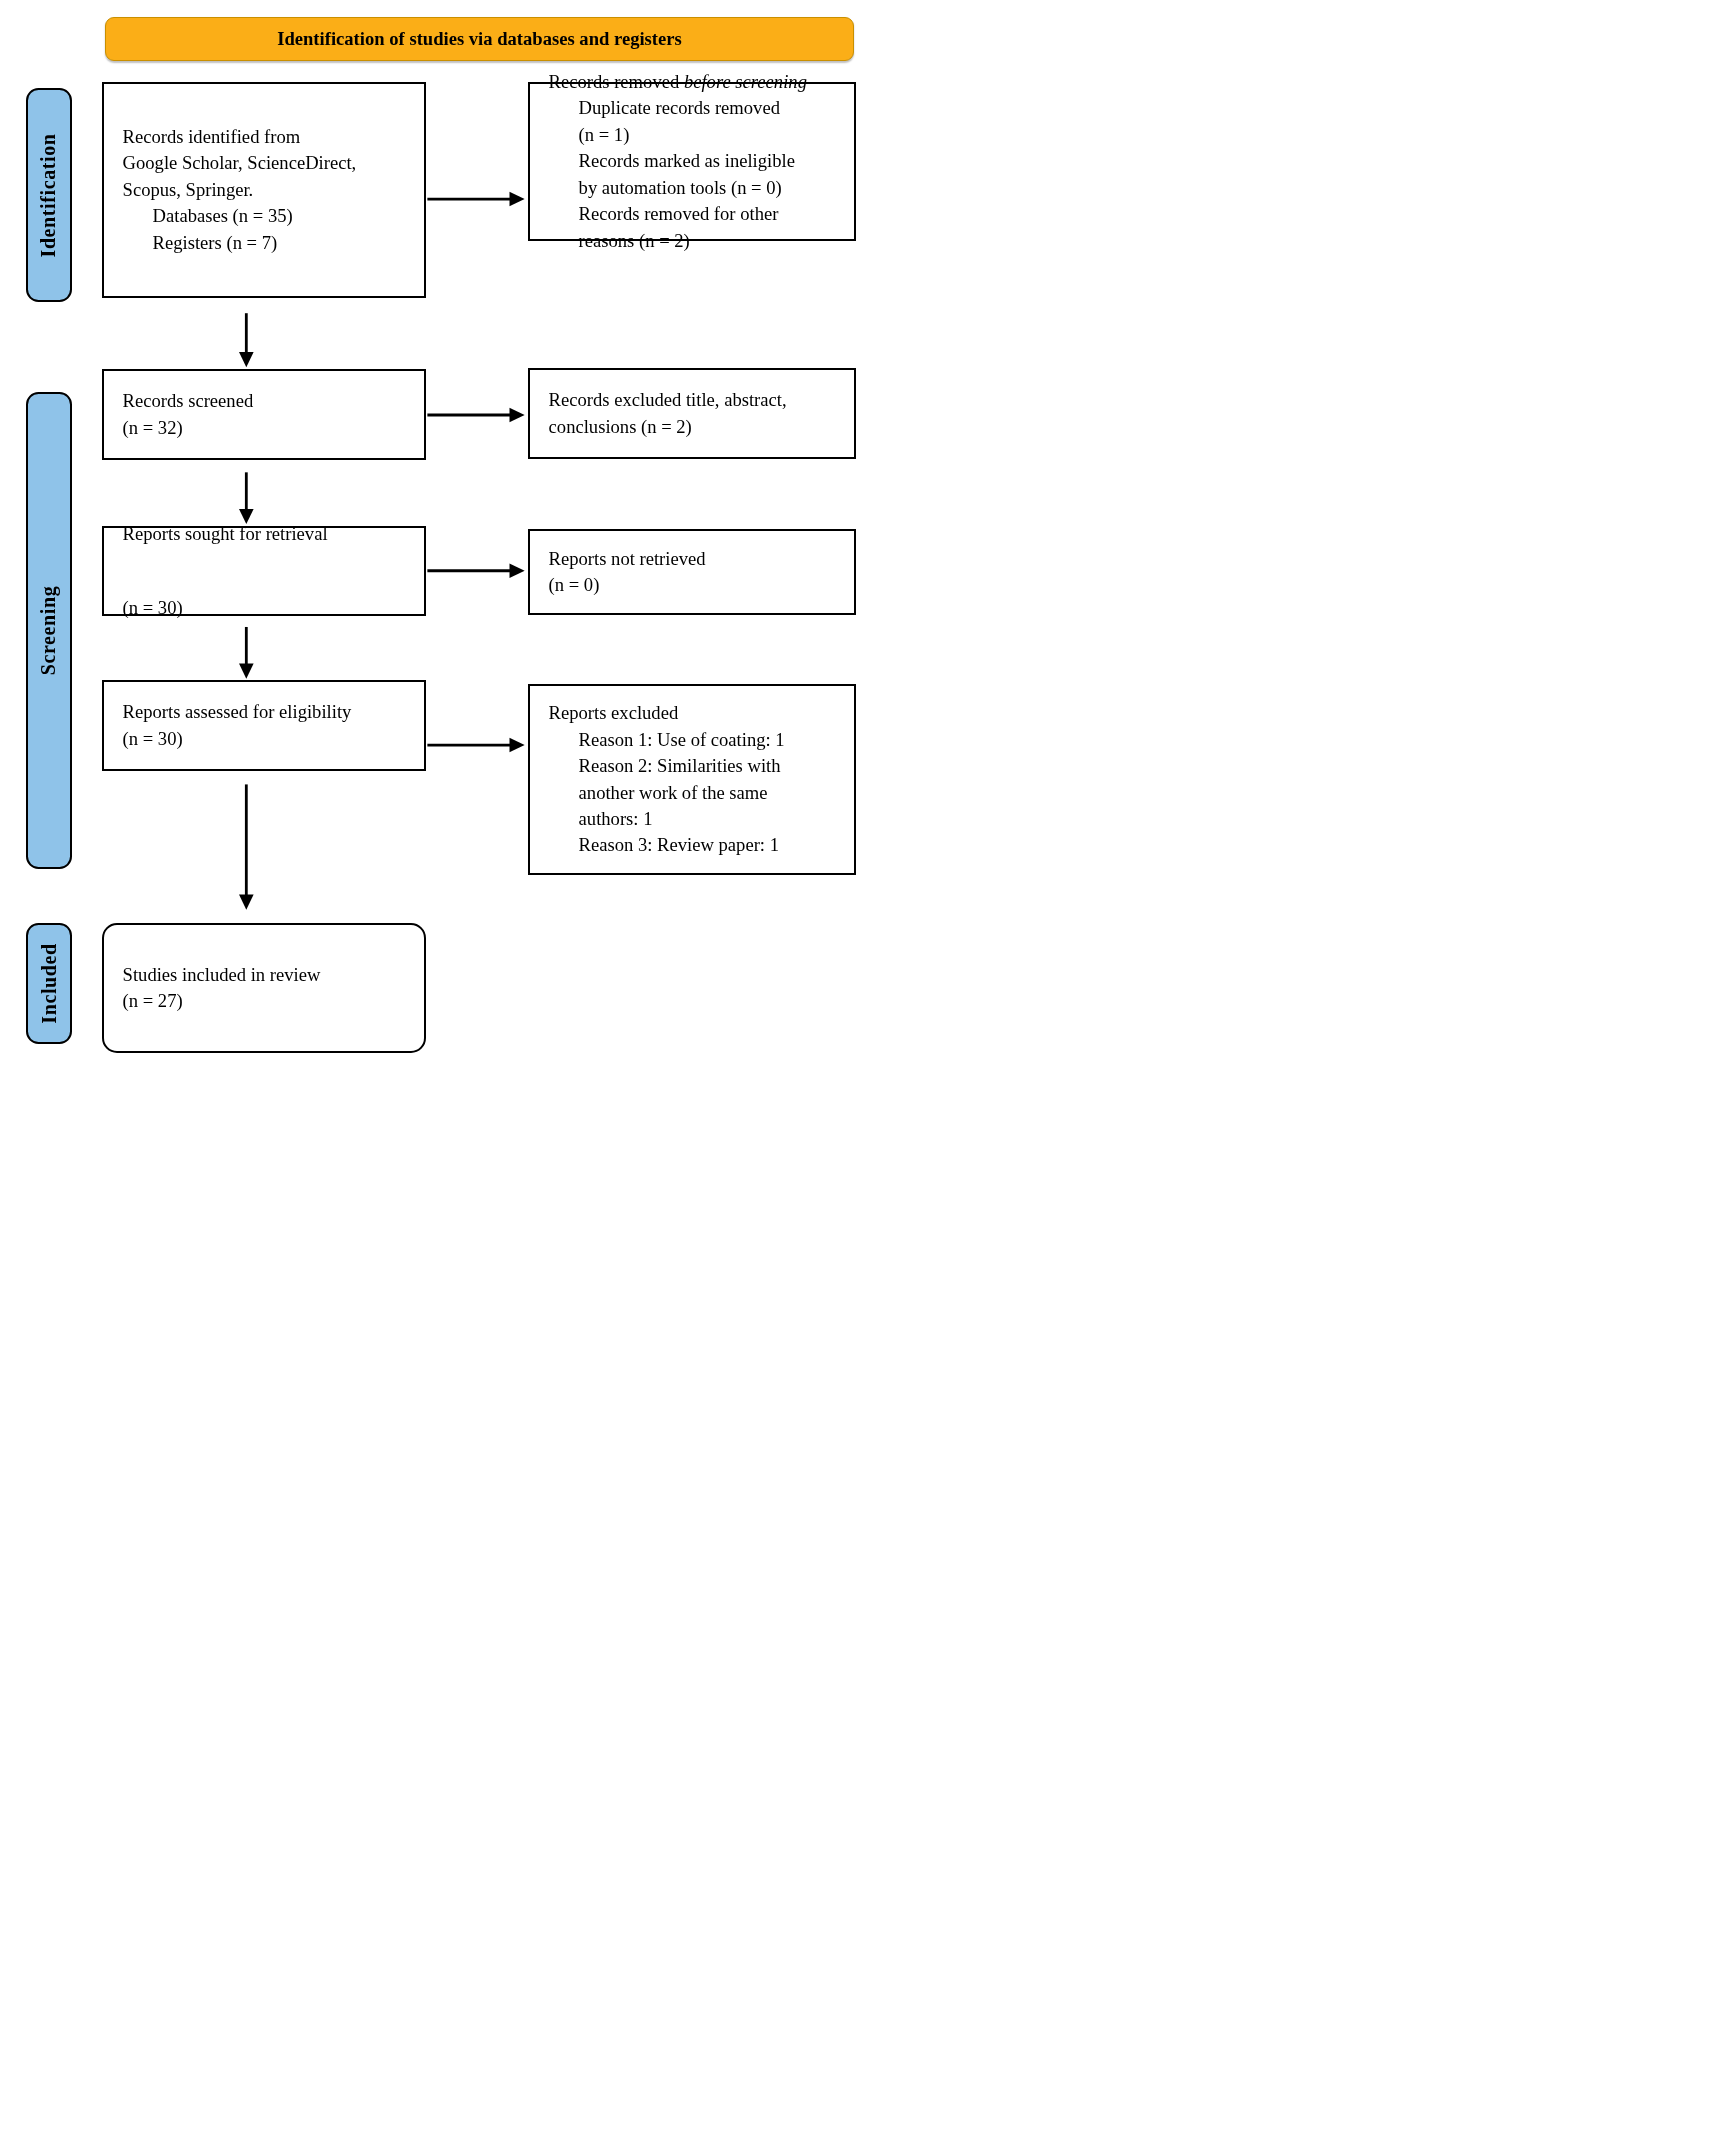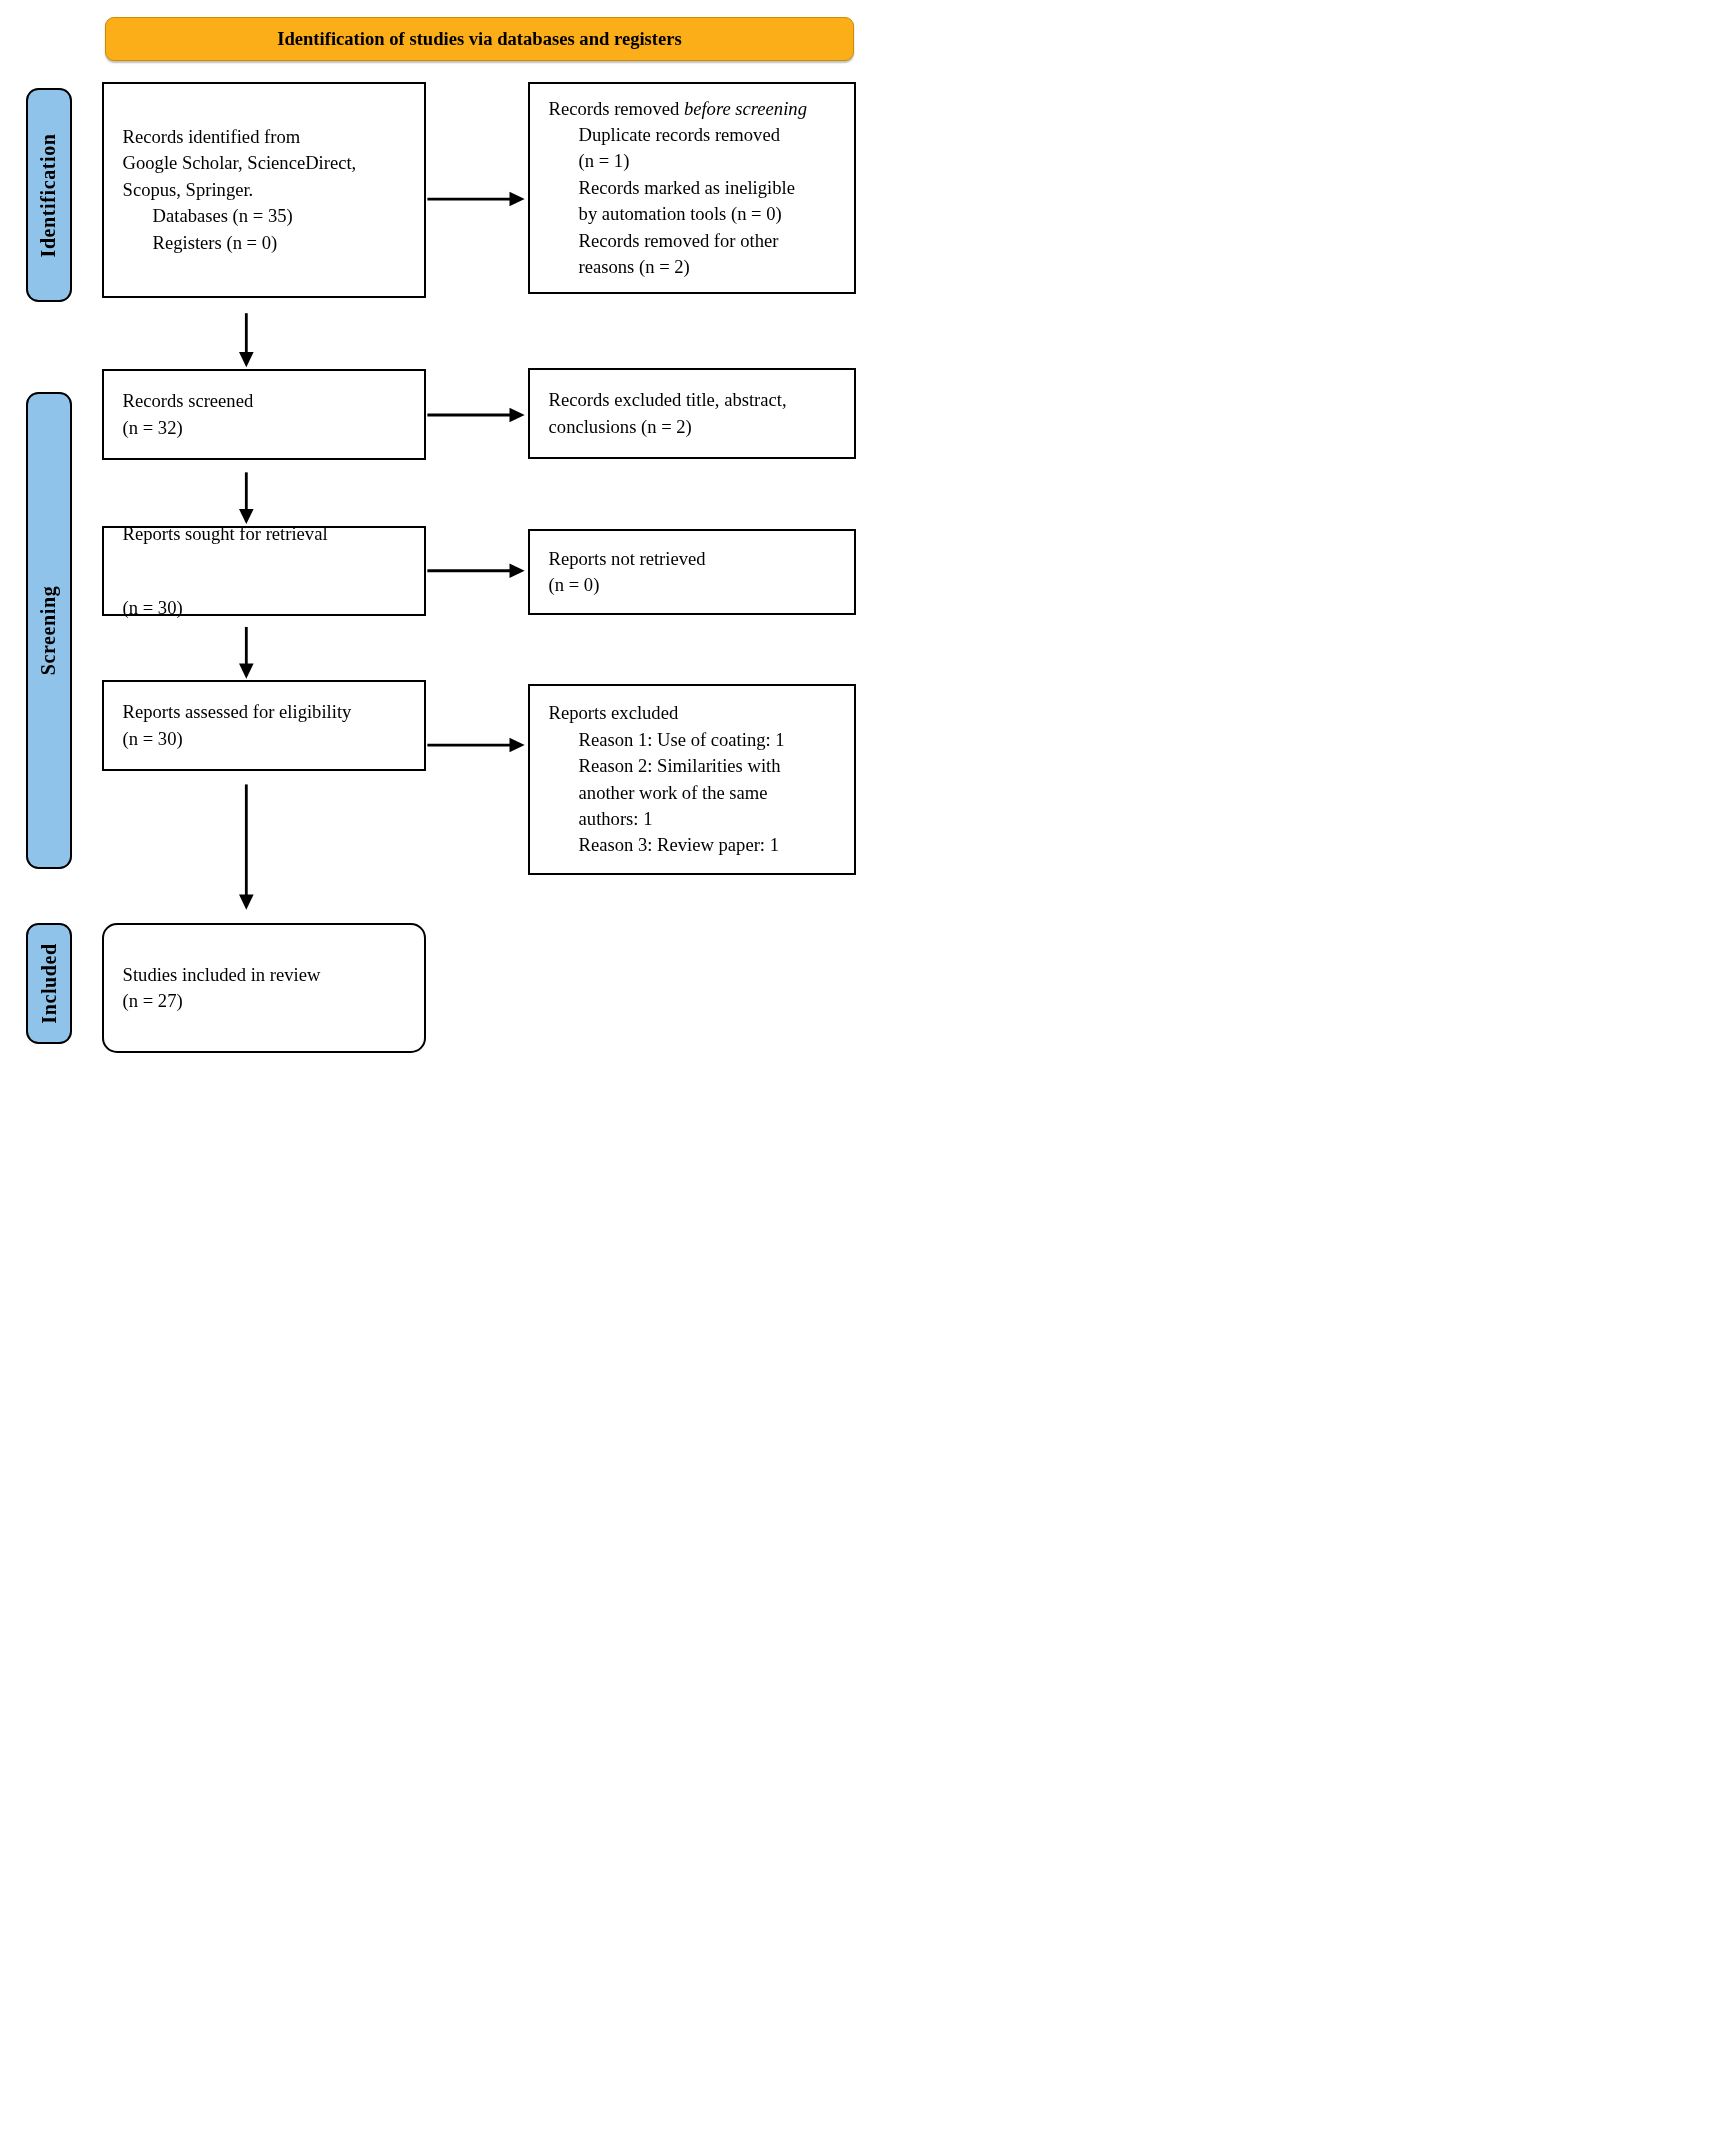--- a/index.html
+++ b/index.html
@@ -69,21 +69,21 @@
     flex-direction: column;
     justify-content: center;
     padding: 5.6px 11.2px 5.6px 18.6px;
     font-size: 18.6px;
     line-height: 26.4px;
   }
   .col-left  { left: 102px; width: 324px; }
   .col-right { left: 528px; width: 328px; }
 
   .box-records-identified    { top: 82px;  height: 216px; }
-  .box-records-removed       { top: 82px;  height: 212px; }
+  .box-records-removed       { top: 82px;  height: 159px; }
   .box-records-screened      { top: 369px;  height: 91px; }
   .box-records-excluded      { top: 368px;  height: 91px; }
   .box-reports-sought        { top: 526px;  height: 90px; gap: 47px; }
   .box-reports-not-retrieved { top: 529px;  height: 86px; }
   .box-reports-assessed      { top: 680px; height: 91px; }
   .box-reports-excluded      { top: 684px; height: 191px; }
   .box-studies-included      { top: 923px; height: 130px; border-radius: 15px; }
 
   .line { white-space: nowrap; }
   .indent { padding-left: 30px; }
@@ -143,21 +143,21 @@
   </div>
   <div class="stage stage-included">
     <span class="vtext">Included</span>
   </div>
 
   <div class="box col-left box-records-identified">
     <div class="line">Records identified from</div>
     <div class="line">Google Scholar, ScienceDirect,</div>
     <div class="line">Scopus, Springer.</div>
     <div class="line indent">Databases (n = 35)</div>
-    <div class="line indent">Registers (n = 0)</div>
+    <div class="line indent">Registers (n = 7)</div>
   </div>
 
   <div class="box col-right box-records-removed">
     <div class="line"><span>Records removed </span><span class="italic">before screening</span></div>
     <div class="line indent">Duplicate records removed</div>
     <div class="line indent">(n = 1)</div>
     <div class="line indent">Records marked as ineligible</div>
     <div class="line indent">by automation tools (n = 0)</div>
     <div class="line indent">Records removed for other</div>
     <div class="line indent">reasons (n = 2)</div>

